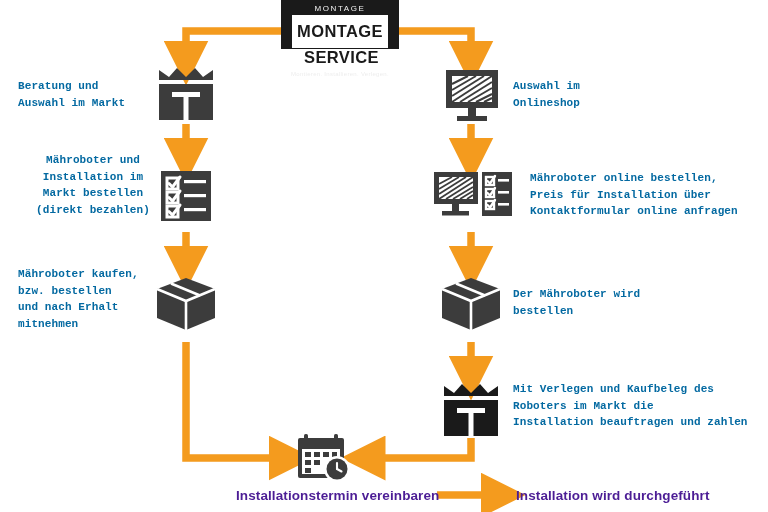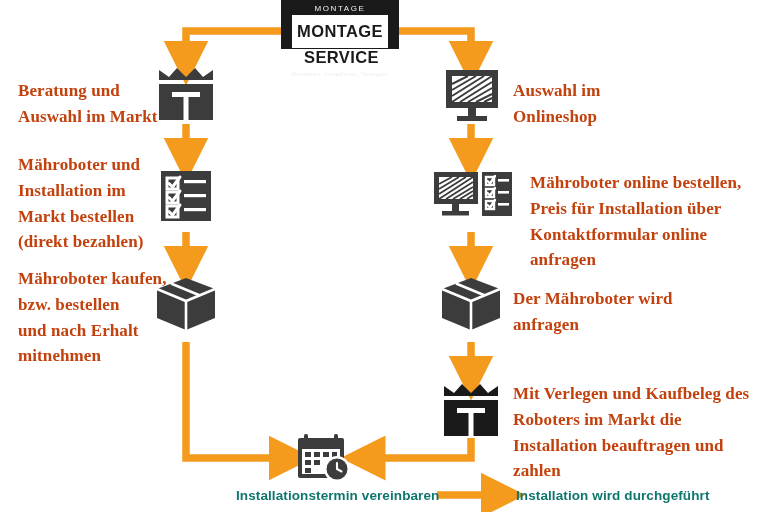--- a/index.html
+++ b/index.html
@@ -12,37 +12,37 @@
   }
   #stage {
     position: relative;
     width: 768px; height: 512px;
     background: #ffffff;
   }
 
   
   .label {
     position: absolute;
-    font-family: Liberation Serif, serif;
+    font-family: Liberation Mono, monospace;
     font-weight: bold;
-    font-size: 17px;
+    font-size: 11px;
     line-height: 1.52;
-    color: #c2410c;
+    color: #0369a1;
     letter-spacing: 0.1px;
     white-space: pre-line;
   }
   .label.right { text-align: left; }
   .label.left  { text-align: left; }
 
   .bottomlabel {
     position: absolute;
     font-family: "Liberation Sans", sans-serif;
     font-weight: bold;
     font-size: 13.5px;
-    color: #0f766e;
+    color: #4c1d95;
     letter-spacing: 0.1px;
     white-space: nowrap;
   }
 
   
   .logo {
     position: absolute;
     left: 281px; top: 0px;
     width: 118px; height: 62px;
     background: #1a1a1a;
@@ -265,39 +265,39 @@
     <circle cx="41" cy="36" r="10.5" fill="#3C3C3C"></circle>
     <g stroke="#ffffff" stroke-width="2.1" stroke-linecap="round">
       <path d="M41,30 L41,36"></path>
       <path d="M41,36 L45.5,38.5"></path>
     </g>
   </svg>
 
   <div class="label left" style="left:18px; top:78px; width:140px;">Beratung und
 Auswahl im Markt</div>
 
-  <div class="label left" style="left:18px; top:152px; width:150px;">Mähroboter und
+  <div class="label left" style="left:18px; top:152px; width:150px;text-align:center;">Mähroboter und
 Installation im
 Markt bestellen
 (direkt bezahlen)</div>
 
   <div class="label right" style="left:513px; top:78px; width:200px;">Auswahl im
 Onlineshop</div>
 
   <div class="label left" style="left:18px; top:266px; width:150px;">Mähroboter kaufen,
 bzw. bestellen
 und nach Erhalt
 mitnehmen</div>
 
   <div class="label right" style="left:530px; top:170px; width:240px;">Mähroboter online bestellen,
 Preis für Installation über
 Kontaktformular online anfragen</div>
 
   <div class="label right" style="left:513px; top:286px; width:220px;">Der Mähroboter wird
-anfragen</div>
+bestellen</div>
 
   <div class="label right" style="left:513px; top:381px; width:250px;">Mit Verlegen und Kaufbeleg des
 Roboters im Markt die
 Installation beauftragen und zahlen</div>
 
   <div class="bottomlabel" style="left:236px; top:488px;">Installationstermin vereinbaren</div>
 
   <div class="bottomlabel" style="left:516px; top:488px;">Installation wird durchgeführt</div>
 
 </div>

